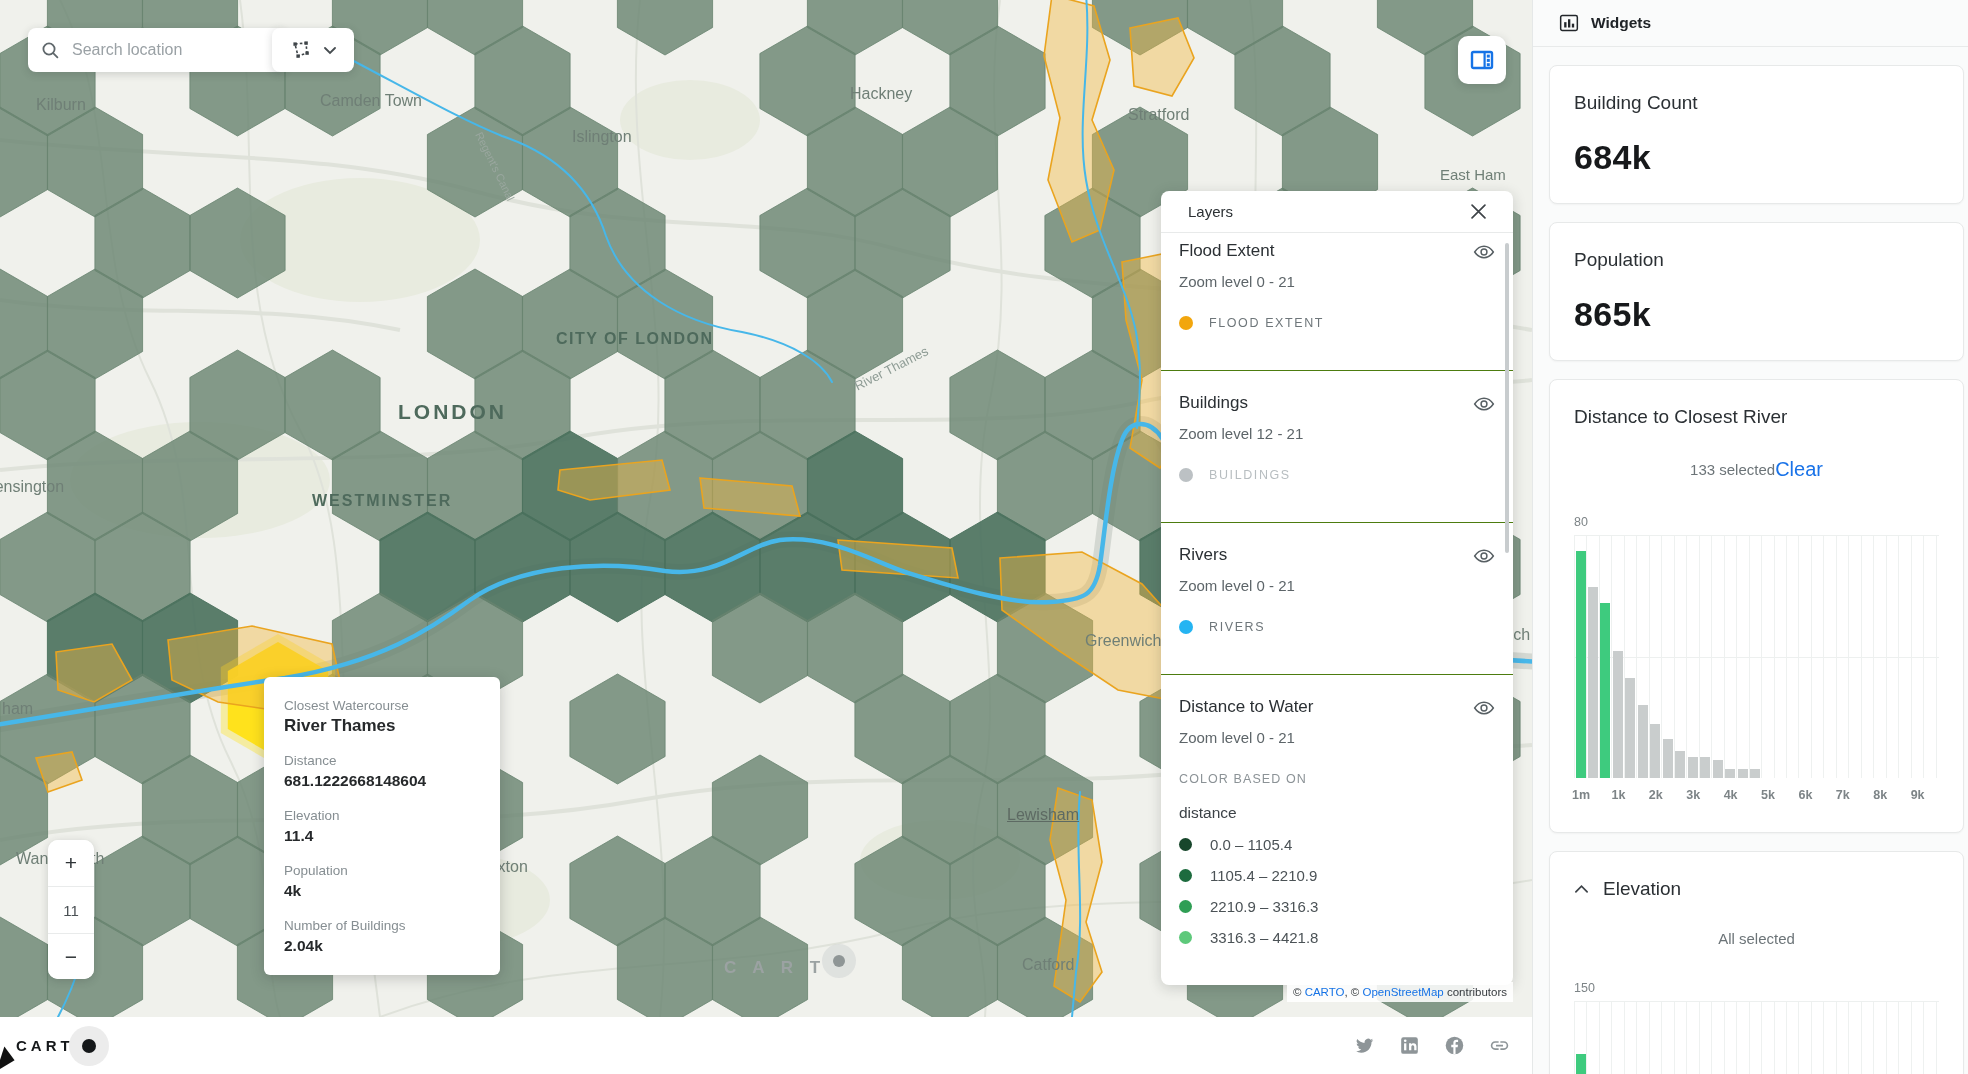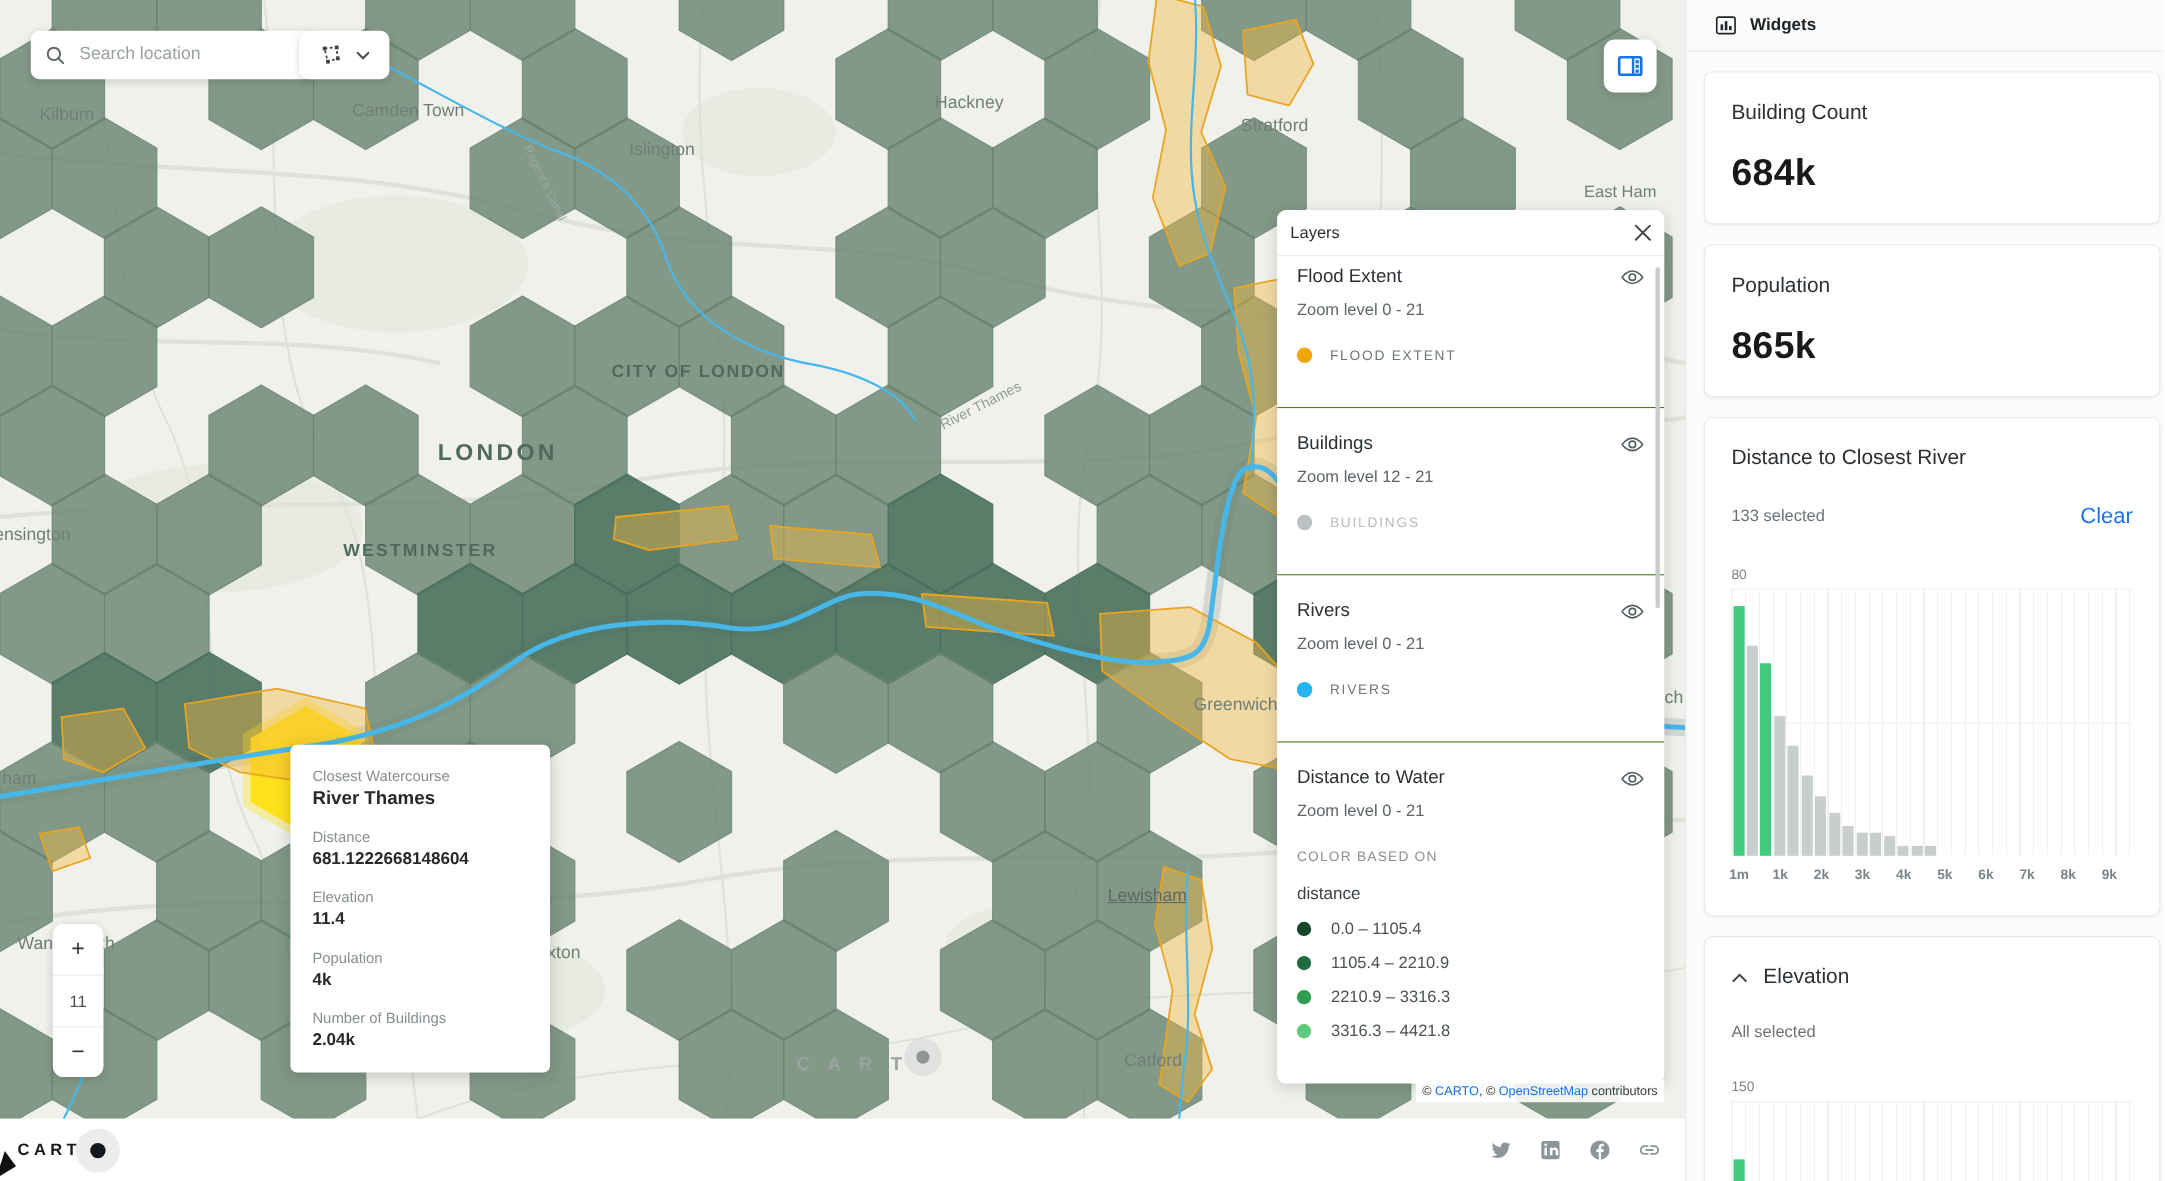--- a/index.html
+++ b/index.html
@@ -35,21 +35,21 @@
   .tooltip{position:absolute;left:264px;top:677px;width:236px;background:#fff;border-radius:6px;z-index:5;
            box-shadow:0 3px 14px rgba(30,34,36,.22);padding:20px 20px 18px;box-sizing:border-box;}
   .tt-label{font-size:13.5px;color:#868e92;line-height:18px;}
   .tt-value{font-size:15.5px;color:#26292b;font-weight:700;line-height:22px;}
   .tt-row{margin-bottom:15px;}
   .tt-row:last-child{margin-bottom:0;}
   .tt-row.primary .tt-value{font-size:17px;}
   
   .layers-panel{position:absolute;left:1161px;top:191px;width:352px;height:794px;background:#fff;border-radius:8px;
                 box-shadow:0 3px 14px rgba(30,34,36,.18);z-index:5;overflow:hidden;}
-  .lp-header{height:42px;display:flex;align-items:center;justify-content:space-between;padding:0 12px;
+  .lp-header{height:42px;display:flex;align-items:center;justify-content:space-between;padding:0 27px;
              border-bottom:1px solid #e8eaea;box-sizing:border-box;}
   .lp-header span.t{font-size:15px;color:#2c3134;}
   .lp-close{cursor:pointer;display:flex;align-items:center;}
   .lp-body{height:752px;overflow:hidden;position:relative;}
   .lp-sec{padding:22px 18px 40px;border-bottom:1px solid #4d7c0f;}
   .lp-sec.first{margin-top:-14px;}
   .lp-sec:last-child{border-bottom:none;}
   .lp-title-row{display:flex;align-items:flex-start;justify-content:space-between;}
   .lp-title{font-size:17px;color:#2b3034;font-weight:500;}
   .lp-zoom{margin-top:10px;font-size:15px;color:#5d6569;}
@@ -80,21 +80,21 @@
       border-left:14px solid #111;border-top:10px solid transparent;border-bottom:16px solid transparent;transform:rotate(18deg);}
   
   #sidebar{position:absolute;left:1532px;top:0;width:436px;height:1074px;background:#fafbfb;border-left:1px solid #e5e8e8;box-sizing:border-box;}
   .sb-header{height:46px;display:flex;align-items:center;gap:12px;padding:0 26px;border-bottom:1px solid #e8eaea;text-align:center;}
   .sb-header .t{font-size:15.5px;font-weight:700;color:#202428;}
   .card{margin:18px 4px 14px 16px;background:#fff;border:1px solid #e7e9e9;border-radius:8px;
         padding:26px 24px;box-shadow:0 1px 2px rgba(0,0,0,.04);}
   .card .c-title{font-size:19px;color:#2b3034;}
   .card .c-title-row{display:flex;align-items:center;gap:14px;}
   .card .c-value{margin-top:24px;font-size:34px;font-weight:700;color:#17191b;letter-spacing:.3px;}
-  .sel-row{display:flex;align-items:center;justify-content:space-between;margin-top:30px;}
+  .sel-row{display:flex;align-items:center;justify-content:center;margin-top:30px;}
   .sel-row .sel{font-size:15px;color:#6c7478;}
   .sel-row .clear{font-size:20px;color:#1a73e8;cursor:pointer;}
   .ymax{margin-top:34px;font-size:12.5px;color:#7d8487;}
   .plot{position:relative;margin-top:6px;border-top:1px solid #edf0ef;
         background:repeating-linear-gradient(to right,#eef1f0 0,#eef1f0 1px,transparent 1px,transparent 12.47px);}
   .plot .midline{position:absolute;left:0;right:0;top:50%;height:1px;background:#edf0ef;}
   .plot .bar{position:absolute;bottom:0;width:10px;cursor:pointer;}
   .plot .bar.top{bottom:auto;}
   .ticks{position:relative;height:22px;margin-top:6px;font-weight:bold;}
   .ticks span{position:absolute;transform:translateX(-50%);font-size:12.5px;color:#7d8487;top:4px;}

